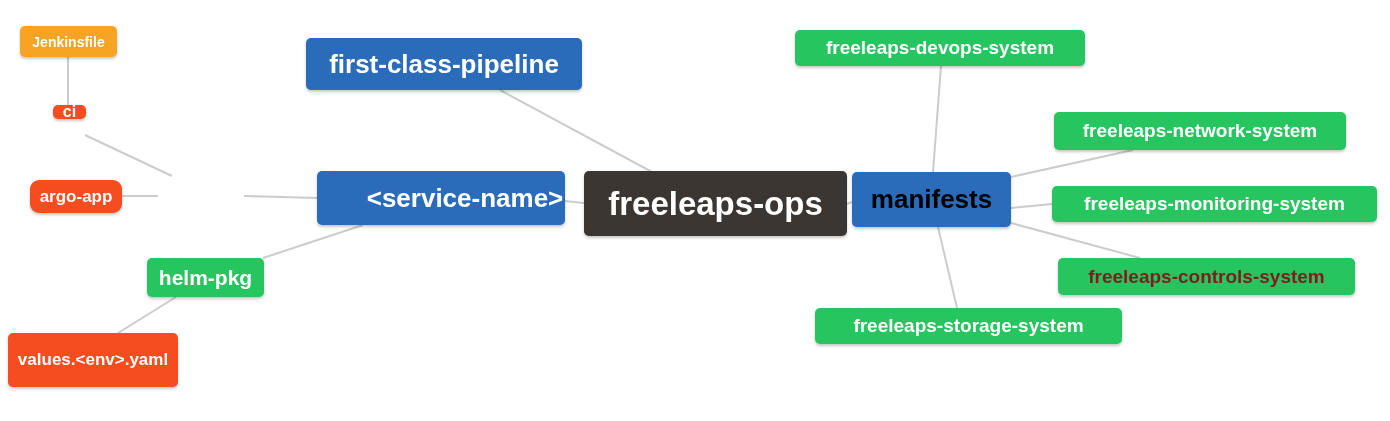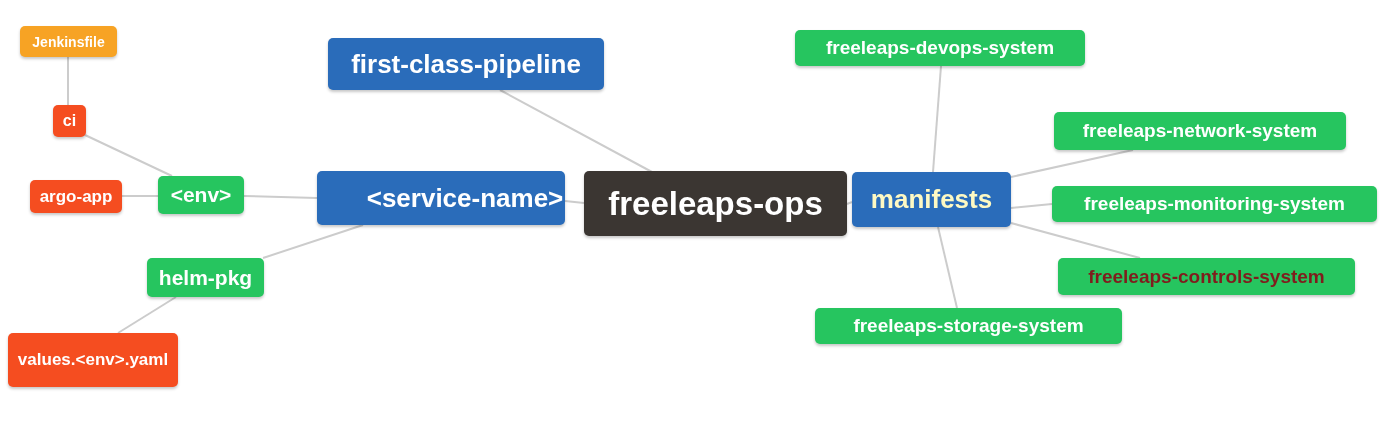--- a/index.html
+++ b/index.html
@@ -51,27 +51,26 @@
       <line x1="500" y1="90" x2="652" y2="172" stroke="#cccccc" stroke-width="2"></line>
       <line x1="565" y1="201" x2="584" y2="203" stroke="#cccccc" stroke-width="2"></line>
       <line x1="847" y1="204" x2="852" y2="202" stroke="#cccccc" stroke-width="2"></line>
       <line x1="933" y1="172" x2="941" y2="66" stroke="#cccccc" stroke-width="2"></line>
       <line x1="1011" y1="177" x2="1133" y2="150" stroke="#cccccc" stroke-width="2"></line>
       <line x1="1011" y1="208" x2="1052" y2="204" stroke="#cccccc" stroke-width="2"></line>
       <line x1="1011" y1="223" x2="1140" y2="258" stroke="#cccccc" stroke-width="2"></line>
       <line x1="938" y1="227" x2="957" y2="308" stroke="#cccccc" stroke-width="2"></line>
     </svg>
 <div class="node" style="left: 20px; top: 26px; width: 97px; height: 31px; font-size: 14px; background: rgb(247, 163, 36); color: rgb(255, 255, 255);">Jenkinsfile</div>
-    <div class="node" style="left: 53px; top: 105px; width: 33px; height: 32px; font-size: 16px; background: rgb(245, 77, 32); color: rgb(255, 255, 255);">ci</div>
-    <div class="node" style="left: 30px; top: 180px; width: 92px; height: 33px; font-size: 17px; background: rgb(245, 77, 32); color: rgb(255, 255, 255);">argo-app</div>
-    <div class="node" style="left: 158px; top: 176px; width: 86px; height: 38px; font-size: 21px; background: rgb(38, 197, 95); color: rgb(255, 255, 255);">&lt;env&gt;</div>
+    <div class="node" style="left: 53px; top: 105px; width: 33px; height: 14px; font-size: 16px; background: rgb(245, 77, 32); color: rgb(255, 255, 255);">ci</div>
+    <div class="node" style="left: 30px; top: 180px; width: 92px; height: 33px; font-size: 17px; background: rgb(245, 77, 32); color: rgb(255, 255, 255); border-radius: 9px;">argo-app</div>
     <div class="node" style="left: 147px; top: 258px; width: 117px; height: 39px; font-size: 21px; background: rgb(38, 197, 95); color: rgb(255, 255, 255);">helm-pkg</div>
     <div class="node" style="left: 8px; top: 333px; width: 170px; height: 54px; font-size: 17px; background: rgb(245, 77, 32); color: rgb(255, 255, 255);">values.&lt;env&gt;.yaml</div>
-    <div class="node" style="left: 328px; top: 38px; width: 276px; height: 52px; font-size: 26px; background: rgb(42, 108, 186); color: rgb(255, 255, 255);">first-class-pipeline</div>
+    <div class="node" style="left: 306px; top: 38px; width: 276px; height: 52px; font-size: 26px; background: rgb(42, 108, 186); color: rgb(255, 255, 255);">first-class-pipeline</div>
     <div class="node" style="left: 317px; top: 171px; width: 248px; height: 54px; font-size: 26px; background: rgb(42, 108, 186); color: rgb(255, 255, 255); padding-left: 48px;">&lt;service-name&gt;</div>
     <div class="node" style="left: 584px; top: 171px; width: 263px; height: 65px; font-size: 33px; background: rgb(59, 54, 50); color: rgb(255, 255, 255);">freeleaps-ops</div>
-    <div class="node" style="left: 852px; top: 172px; width: 159px; height: 55px; font-size: 26px; background: rgb(42, 108, 186); color: #fef9c3;">manifests</div>
+    <div class="node" style="left: 852px; top: 172px; width: 159px; height: 55px; font-size: 26px; background: rgb(42, 108, 186); color: #000000;">manifests</div>
     <div class="node" style="left: 795px; top: 30px; width: 290px; height: 36px; font-size: 19px; background: rgb(38, 197, 95); color: rgb(255, 255, 255);">freeleaps-devops-system</div>
     <div class="node" style="left: 1054px; top: 112px; width: 292px; height: 38px; font-size: 19px; background: rgb(38, 197, 95); color: rgb(255, 255, 255);">freeleaps-network-system</div>
     <div class="node" style="left: 1052px; top: 186px; width: 325px; height: 36px; font-size: 19px; background: rgb(38, 197, 95); color: rgb(255, 255, 255); text-align: right;">freeleaps-monitoring-system</div>
     <div class="node" style="left: 1058px; top: 258px; width: 297px; height: 37px; font-size: 19px; background: rgb(38, 197, 95); color: #7f1d1d;">freeleaps-controls-system</div>
     <div class="node" style="left: 815px; top: 308px; width: 307px; height: 36px; font-size: 19px; background: rgb(38, 197, 95); color: rgb(255, 255, 255);">freeleaps-storage-system</div>
   </div>
 
 </body></html>

